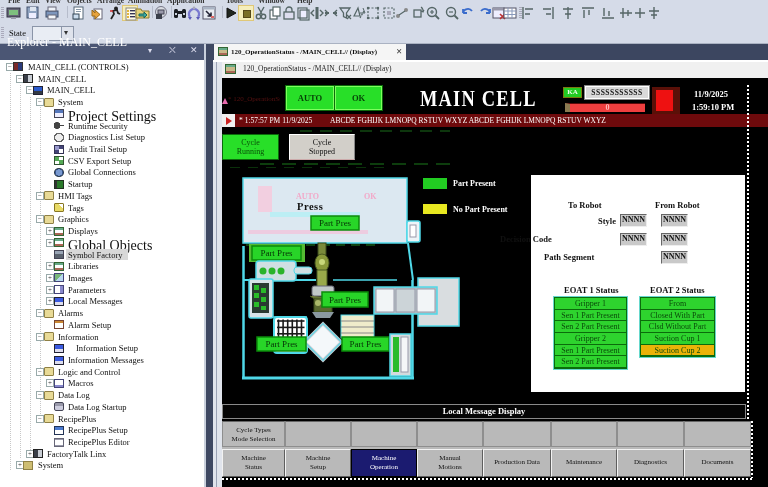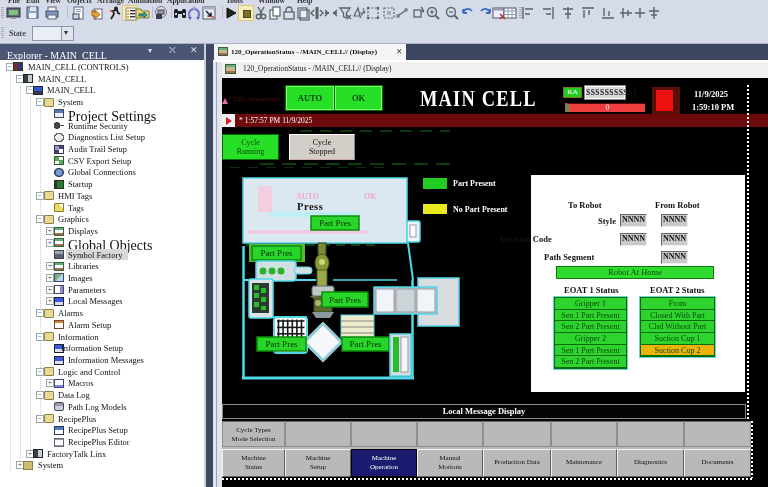--- a/index.html
+++ b/index.html
@@ -202,21 +202,21 @@
         <path d="M8 2 V14 M3 6 H13 M5 10 H11" stroke="#566" stroke-width="1.4"></path>
       </svg></div>
     <div class="a" style="left:1px;top:27px;width:3px;height:12px;background:repeating-linear-gradient(#aab 0 1px,#d5dbe8 1px 2px)"></div>
     <div class="tx" style="left:9px;top:28px;font-size:8.5px;color:#111">State</div>
     <div class="a" style="left:32px;top:26px;width:42px;height:15px;background:#e9edf4;border:1px solid #8b95a8"></div>
     <div class="a" style="left:61px;top:26px;width:13px;height:15px;background:#dfe3ec;border:1px solid #8b95a8"></div>
     <div class="tx" style="left:64px;top:28px;font-size:8px;color:#333">▾</div>
     <div class="a" style="left:0;top:43px;width:768px;height:1px;background:#aab2c2"></div>
     <div class="a" style="left:0;top:44px;width:204px;height:443px;background:#fff"></div>
     <div class="a" style="left:0;top:44px;width:204px;height:16px;background:#4b5674"></div>
-    <div class="tx" style="left:7px;top:50px;font-size:10px;color:#fff">Explorer - MAIN_CELL</div>
+    <div class="tx" style="left:7px;top:35px;font-size:12px;color:#fff">Explorer - MAIN_CELL</div>
     <div class="tx" style="left:148px;top:46px;font-size:8px;color:#dde">▾</div>
     <div class="tx" style="left:169px;top:45px;font-size:9px;color:#dde">⛌</div>
     <div class="tx" style="left:190px;top:45px;font-size:9px;color:#dde">✕</div>
     <div class="a" style="left:10px;top:73px;width:1px;height:397px;background:repeating-linear-gradient(180deg,#c8c8c8 0 1px,#fff 1px 2px)"></div>
     <div class="a" style="left:20px;top:85px;width:1px;height:374px;background:repeating-linear-gradient(180deg,#c8c8c8 0 1px,#fff 1px 2px)"></div>
     <div class="a" style="left:30px;top:97px;width:1px;height:362px;background:repeating-linear-gradient(180deg,#c8c8c8 0 1px,#fff 1px 2px)"></div>
     <div class="a" style="left:40px;top:103px;width:1px;height:320px;background:repeating-linear-gradient(180deg,#c8c8c8 0 1px,#fff 1px 2px)"></div>
     <div class="a" style="left:6px;top:63px;width:8px;height:8px;background:#fff;border:1px solid #9aa;font-size:7px;line-height:6px;text-align:center;color:#333">−</div>
     <div class="a" style="left:13px;top:62px;width:10px;height:9px;background:linear-gradient(90deg,#7a2a2a 0 45%,#fff 45% 55%,#2a3a7a 55% 100%);border:1px solid #333"></div>
     <div class="tx" style="left:28px;top:62px;font-size:8.5px;color:#111">MAIN_CELL (CONTROLS)</div>
@@ -274,34 +274,34 @@
     <div class="tx" style="left:68px;top:296px;font-size:8.5px;color:#111">Local Messages</div>
     <div class="a" style="left:36px;top:309px;width:8px;height:8px;background:#fff;border:1px solid #9aa;font-size:7px;line-height:6px;text-align:center;color:#333">−</div>
     <div class="a" style="left:44px;top:309px;width:10px;height:9px;background:#e8da96;border:1px solid #8f8045;border-radius:1px"></div>
     <div class="tx" style="left:58px;top:308px;font-size:8.5px;color:#111">Alarms</div>
     <div class="a" style="left:54px;top:320px;width:10px;height:9px;background:linear-gradient(180deg,#cc8833 0 35%,#fff 35%);border:1px solid #743"></div>
     <div class="tx" style="left:68px;top:320px;font-size:8.5px;color:#111">Alarm Setup</div>
     <div class="a" style="left:36px;top:333px;width:8px;height:8px;background:#fff;border:1px solid #9aa;font-size:7px;line-height:6px;text-align:center;color:#333">−</div>
     <div class="a" style="left:44px;top:332px;width:10px;height:9px;background:#e8da96;border:1px solid #8f8045;border-radius:1px"></div>
     <div class="tx" style="left:58px;top:332px;font-size:8.5px;color:#111">Information</div>
     <div class="a" style="left:54px;top:344px;width:10px;height:9px;background:linear-gradient(180deg,#3a5adf 0 60%,#dde 60%);border:1px solid #223"></div>
-    <div class="tx" style="left:61px;top:343px;font-size:8.5px;color:#111">Information Setup</div>
+    <div class="tx" style="left:76px;top:343px;font-size:8.5px;color:#111">Information Setup</div>
     <div class="a" style="left:54px;top:356px;width:10px;height:9px;background:linear-gradient(180deg,#3a5adf 0 60%,#dde 60%);border:1px solid #223"></div>
     <div class="tx" style="left:68px;top:355px;font-size:8.5px;color:#111">Information Messages</div>
     <div class="a" style="left:36px;top:368px;width:8px;height:8px;background:#fff;border:1px solid #9aa;font-size:7px;line-height:6px;text-align:center;color:#333">−</div>
     <div class="a" style="left:44px;top:367px;width:10px;height:9px;background:#e8da96;border:1px solid #8f8045;border-radius:1px"></div>
     <div class="tx" style="left:58px;top:367px;font-size:8.5px;color:#111">Logic and Control</div>
     <div class="a" style="left:46px;top:379px;width:8px;height:8px;background:#fff;border:1px solid #9aa;font-size:7px;line-height:6px;text-align:center;color:#333">+</div>
     <div class="a" style="left:54px;top:379px;width:10px;height:9px;background:#fff;border:1px solid #447;box-shadow:inset 0 -2px #88c"></div>
     <div class="tx" style="left:68px;top:378px;font-size:8.5px;color:#111">Macros</div>
     <div class="a" style="left:36px;top:391px;width:8px;height:8px;background:#fff;border:1px solid #9aa;font-size:7px;line-height:6px;text-align:center;color:#333">−</div>
     <div class="a" style="left:44px;top:391px;width:10px;height:9px;background:#e8da96;border:1px solid #8f8045;border-radius:1px"></div>
     <div class="tx" style="left:58px;top:390px;font-size:8.5px;color:#111">Data Log</div>
     <div class="a" style="left:54px;top:402px;width:10px;height:9px;background:linear-gradient(180deg,#99a 0 50%,#ccd 50%);border:1px solid #445;border-radius:2px"></div>
-    <div class="tx" style="left:68px;top:402px;font-size:8.5px;color:#111">Path Log Models</div>
+    <div class="tx" style="left:68px;top:402px;font-size:8.5px;color:#111">Data Log Startup</div>
     <div class="a" style="left:36px;top:415px;width:8px;height:8px;background:#fff;border:1px solid #9aa;font-size:7px;line-height:6px;text-align:center;color:#333">−</div>
     <div class="a" style="left:44px;top:414px;width:10px;height:9px;background:#e8da96;border:1px solid #8f8045;border-radius:1px"></div>
     <div class="tx" style="left:58px;top:414px;font-size:8.5px;color:#111">RecipePlus</div>
     <div class="a" style="left:54px;top:426px;width:10px;height:9px;background:linear-gradient(180deg,#4a7ad0 0 45%,#fff 45%);border:1px solid #235"></div>
     <div class="tx" style="left:68px;top:425px;font-size:8.5px;color:#111">RecipePlus Setup</div>
     <div class="a" style="left:54px;top:438px;width:10px;height:9px;background:#fff;border:1px solid #667;box-shadow:inset 0 -1px #99a,inset 0 1px #99a"></div>
     <div class="tx" style="left:68px;top:437px;font-size:8.5px;color:#111">RecipePlus Editor</div>
     <div class="a" style="left:26px;top:450px;width:8px;height:8px;background:#fff;border:1px solid #9aa;font-size:7px;line-height:6px;text-align:center;color:#333">+</div>
     <div class="a" style="left:33px;top:449px;width:10px;height:9px;background:linear-gradient(90deg,#3a3f48 0 55%,#c8cdd4 55% 100%);border:1px solid #222"></div>
     <div class="tx" style="left:47px;top:449px;font-size:8.5px;color:#111">FactoryTalk Linx</div>
@@ -319,33 +319,34 @@
     <div class="a" style="left:213px;top:62px;width:555px;height:16px;background:#f0f0f0"></div>
     <div class="a" style="left:225px;top:64px;width:11px;height:10px;background:linear-gradient(180deg,#6a8 0 30%,#c9b98a 30% 70%,#a65 70%);border:1px solid #363"></div>
     <div class="tx" style="left:243px;top:64px;font-size:7.5px;color:#222">120_OperationStatus - /MAIN_CELL// (Display)</div>
     <div class="a" style="left:213px;top:62px;width:9px;height:425px;background:#e0e4ec"></div>
     <div class="a" style="left:216px;top:62px;width:1px;height:425px;background:#9aa2b5"></div>
     <div class="a" style="left:222px;top:78px;width:546px;height:409px;background:#000"></div>
     <div class="a" style="left:286px;top:86px;width:48px;height:24px;background:#28df28;border:1px solid #7dff5d;outline:1px solid #0b6b0b;display:flex;align-items:center;justify-content:center;font-size:8.5px;font-weight:bold;color:#063f06">AUTO</div>
     <div class="a" style="left:335px;top:86px;width:47px;height:24px;background:#28df28;border:1px solid #7dff5d;outline:1px solid #0b6b0b;display:flex;align-items:center;justify-content:center;font-size:8.5px;font-weight:bold;color:#063f06">OK</div>
     <div class="tx" style="left:420px;top:86px;font-size:23px;font-weight:bold;color:#fff;letter-spacing:1.5px;transform:scaleX(0.8);transform-origin:left top">MAIN CELL</div>
     <div class="a" style="left:563px;top:87px;width:19px;height:11px;background:#22cc22;border:1px solid #7a7a10;font-size:7px;font-weight:bold;color:#e8ffe8;text-align:center;line-height:9px">KA</div>
-    <div class="a" style="left:585px;top:86px;width:40px;height:13px;background:#d9d9d9;border:1px solid #fff;outline:1px solid #888;font-size:7.5px;font-weight:bold;color:#111;text-align:center;line-height:11px;letter-spacing:0.5px">SSSSSSSSSSS</div>
+    <div class="a" style="left:585px;top:86px;width:64px;height:13px;background:#d9d9d9;border:1px solid #fff;outline:1px solid #888;font-size:7.5px;font-weight:bold;color:#111;text-align:center;line-height:11px;letter-spacing:0.5px">SSSSSSSSSSS</div>
     <div class="a" style="left:565px;top:103px;width:80px;height:9px;background:#ee3f3f;border-left:5px solid #8a7a50;border-top:1px solid #5a0a0a;font-size:8px;font-weight:bold;color:#ffb9b9;text-align:center;line-height:8px">0</div>
     <div class="a" style="left:652px;top:87px;width:28px;height:27px;background:#5a1008"></div>
     <div class="a" style="left:656px;top:90px;width:17px;height:21px;background:#ee1111"></div>
     <div class="tx" style="left:694px;top:89px;font-size:8.5px;font-weight:bold;color:#fff">11/9/2025</div>
     <div class="tx" style="left:692px;top:102px;font-size:8.5px;font-weight:bold;color:#fff">1:59:10 PM</div>
     <div class="a" style="left:228px;top:95px;width:52px;overflow:hidden;font-size:7px;color:#551010;white-space:nowrap">* 120_OperationSt</div>
     <div class="a" style="left:222px;top:98px;width:6px;height:6px;background:#e86ab0;clip-path:polygon(50% 0,100% 100%,0 100%)"></div>
     <div class="a" style="left:222px;top:114px;width:546px;height:13px;background:#6e0a0c"></div>
     <div class="a" style="left:222px;top:114px;width:13px;height:13px;background:#f0f0f0;display:flex;align-items:center;justify-content:center">
       <div style="width:0;height:0;border-left:6px solid #cc2222;border-top:4px solid #0000;border-bottom:4px solid #0000"></div>
     </div>
     <div class="tx" style="left:239px;top:116px;font-size:7.5px;color:#fff">* 1:57:57 PM 11/9/2025</div>
+    <div class="tx" style="left:330px;top:116px;font-size:7.5px;color:#fff">ABCDE FGHIJK LMNOPQ RSTUV WXYZ ABCDE FGHIJK LMNOPQ RSTUV WXYZ</div>
     <div class="a" style="left:222px;top:134px;width:57px;height:26px;background:#28df28;border:1px solid #0b6b0b;display:flex;align-items:center;justify-content:center;text-align:center;font-size:8px;color:#084f08;line-height:1.15">Cycle<br>Running</div>
     <div class="a" style="left:289px;top:134px;width:66px;height:26px;background:#d2cfc9;border-top:1px solid #fff;border-left:1px solid #fff;border-right:1px solid #888;border-bottom:1px solid #caa;display:flex;align-items:center;justify-content:center;text-align:center;font-size:8px;color:#111;line-height:1.15">Cycle<br>Stopped</div>
     <div class="a" style="left:260px;top:163px;width:190px;height:2px;background:repeating-linear-gradient(90deg,#0d3d0d 0 14px,#000 14px 22px)"></div>
     <div class="a" style="left:230px;top:167px;width:160px;height:1px;background:repeating-linear-gradient(90deg,#0a300a 0 10px,#000 10px 18px)"></div>
     <div class="a" style="left:300px;top:130px;width:150px;height:2px;background:repeating-linear-gradient(90deg,#0d360d 0 12px,#000 12px 20px)"></div>
     <div class="a" style="left:246px;top:244px;width:135px;height:2px;background:repeating-linear-gradient(90deg,#0f420f 0 9px,#000 9px 15px)"></div>
     <div class="a" style="left:423px;top:178px;width:24px;height:11px;background:#22cc22"></div>
     <div class="tx" style="left:453px;top:179px;font-size:8px;font-weight:bold;color:#fff">Part Present</div>
     <div class="a" style="left:423px;top:204px;width:24px;height:10px;background:#e8e820"></div>
     <div class="tx" style="left:453px;top:205px;font-size:8px;font-weight:bold;color:#fff">No Part Present</div>
@@ -430,21 +431,20 @@
     <div class="tx" style="left:568px;top:200px;font-size:8.5px;font-weight:bold;color:#111">To Robot</div>
     <div class="tx" style="left:655px;top:200px;font-size:8.5px;font-weight:bold;color:#111">From Robot</div>
     <div class="tx" style="left:500px;top:216px;width:116px;text-align:right;font-size:8.5px;font-weight:bold;color:#111">Style</div>
     <div class="tx" style="left:500px;top:234px;width:116px;text-align:left;font-size:8.5px;font-weight:bold;color:#111">Decision Code</div>
     <div class="tx" style="left:544px;top:252px;font-size:8.5px;font-weight:bold;color:#111">Path Segment</div>
     <div class="a" style="left:620px;top:214px;width:27px;height:13px;background:#c9c9c9;border-top:1.5px solid #666;border-left:1.5px solid #666;border-right:1.5px solid #eee;border-bottom:1.5px solid #eee;font-size:8px;font-weight:bold;color:#111;text-align:center;line-height:10px">NNNN</div>
     <div class="a" style="left:661px;top:214px;width:27px;height:13px;background:#c9c9c9;border-top:1.5px solid #666;border-left:1.5px solid #666;border-right:1.5px solid #eee;border-bottom:1.5px solid #eee;font-size:8px;font-weight:bold;color:#111;text-align:center;line-height:10px">NNNN</div>
     <div class="a" style="left:620px;top:233px;width:27px;height:13px;background:#c9c9c9;border-top:1.5px solid #666;border-left:1.5px solid #666;border-right:1.5px solid #eee;border-bottom:1.5px solid #eee;font-size:8px;font-weight:bold;color:#111;text-align:center;line-height:10px">NNNN</div>
     <div class="a" style="left:661px;top:233px;width:27px;height:13px;background:#c9c9c9;border-top:1.5px solid #666;border-left:1.5px solid #666;border-right:1.5px solid #eee;border-bottom:1.5px solid #eee;font-size:8px;font-weight:bold;color:#111;text-align:center;line-height:10px">NNNN</div>
     <div class="a" style="left:661px;top:251px;width:27px;height:13px;background:#c9c9c9;border-top:1.5px solid #666;border-left:1.5px solid #666;border-right:1.5px solid #eee;border-bottom:1.5px solid #eee;font-size:8px;font-weight:bold;color:#111;text-align:center;line-height:10px">NNNN</div>
-    <div class="a" style="left:556px;top:266px;width:158px;height:13px;background:#2edb2e;border:1px solid #0b7a0b;font-size:8.5px;color:#0a4a0a;text-align:center;line-height:11.5px">Robot At Home</div>
     <div class="tx" style="left:564px;top:285px;font-size:8.5px;font-weight:bold;color:#111">EOAT 1 Status</div>
     <div class="tx" style="left:650px;top:285px;font-size:8.5px;font-weight:bold;color:#111">EOAT 2 Status</div>
     <div class="a" style="left:554px;top:297px;width:73px;border:1px solid #0b6b0b;outline:1px solid #66d8cc">
       <div style="height:11.7px;background:#2ed32e;border-bottom:1px solid #0b6b0b;font-size:8px;color:#0a4a0a;text-align:center;line-height:11.5px">Gripper 1</div>
       <div style="height:11.7px;background:#2ed32e;border-bottom:1px solid #0b6b0b;font-size:8px;color:#0a4a0a;text-align:center;line-height:11.5px">Sen 1 Part Present</div>
       <div style="height:11.7px;background:#2ed32e;border-bottom:1px solid #0b6b0b;font-size:8px;color:#0a4a0a;text-align:center;line-height:11.5px">Sen 2 Part Present</div>
       <div style="height:11.7px;background:#2ed32e;border-bottom:1px solid #0b6b0b;font-size:8px;color:#0a4a0a;text-align:center;line-height:11.5px">Gripper 2</div>
       <div style="height:11.7px;background:#2ed32e;border-bottom:1px solid #0b6b0b;font-size:8px;color:#0a4a0a;text-align:center;line-height:11.5px">Sen 1 Part Present</div>
       <div style="height:11.7px;background:#2ed32e;border-bottom:1px solid #0b6b0b;font-size:8px;color:#0a4a0a;text-align:center;line-height:11.5px">Sen 2 Part Present</div>
     </div>

